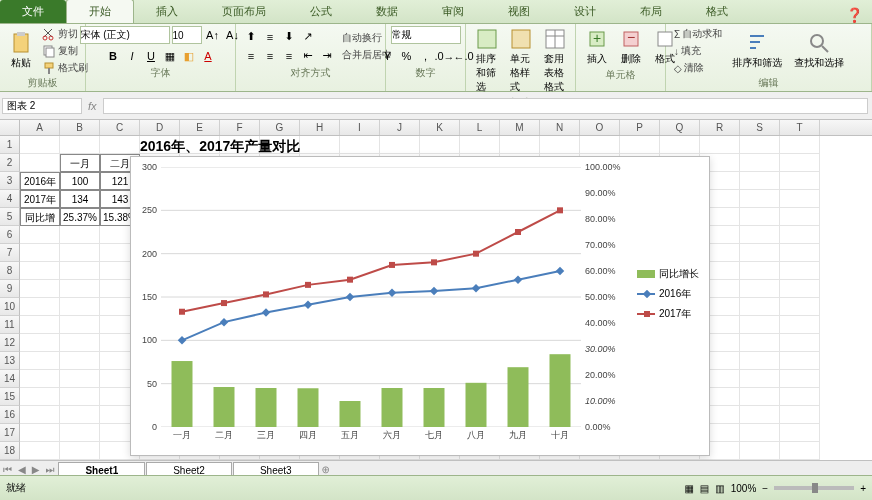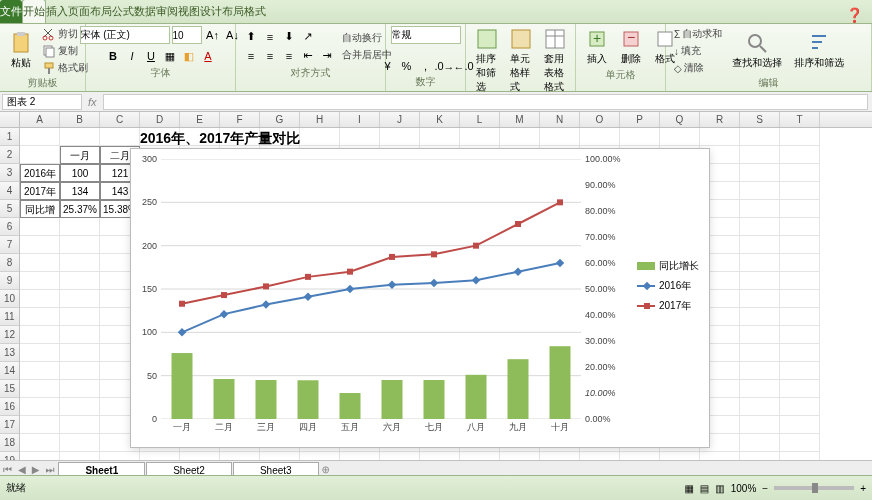--- a/index.html
+++ b/index.html
@@ -1,36 +1,36 @@
 <!DOCTYPE html>
 <html><head>
 <meta charset="utf-8">
 <style>
 *{box-sizing:border-box;margin:0;padding:0;}
 body{font-family:"Microsoft YaHei",SimSun,Arial,sans-serif;font-size:11px;background:#fff;width:872px;height:500px;overflow:hidden;position:relative;}
 .tabbar{height:24px;background:linear-gradient(#e1efd7,#d3e4c7);display:flex;align-items:flex-end;border-bottom:1px solid #9db58b;}
-.tabbar .tab{padding:4px 0;font-size:11px;color:#3a5a24;cursor:pointer;}
+.tabbar .tab{padding:4px 22px;font-size:11px;color:#3a5a24;cursor:pointer;}
 .tabbar .tab.file{background:#3a7a2a;color:#fff;border-radius:3px 3px 0 0;}
 .tabbar .tab.active{background:#f5f9f2;border:1px solid #9db58b;border-bottom:none;border-radius:3px 3px 0 0;}
 .tabbar .help{margin-left:auto;margin-right:8px;color:#3a7a2a;font-size:14px;}
 .ribbon{height:68px;background:linear-gradient(#f5f9f2,#e8f1e0);border-bottom:1px solid #9db58b;display:flex;}
 .rgroup{border-right:1px solid #c0d4b0;padding:2px 6px;display:flex;flex-direction:column;justify-content:space-between;}
 .rgroup .content{flex:1;display:flex;align-items:center;gap:4px;}
 .rgroup .label{text-align:center;font-size:10px;color:#6a7a5a;padding-bottom:9px;}
 .bigbtn{display:flex;flex-direction:column;align-items:center;gap:2px;padding:2px 4px;cursor:pointer;}
 .bigbtn .ico{width:22px;height:22px;display:block;}
 .bigbtn span{font-size:10px;}
 .mini{font-size:10px;color:#444;display:flex;align-items:center;gap:2px;cursor:pointer;padding:1px 2px;white-space:nowrap;}
 .mini .ico{width:14px;height:14px;}
 .col{display:flex;flex-direction:column;gap:1px;}
 .fontbox{display:flex;gap:2px;align-items:center;}
 .fontbox select,.fontbox input{font-size:10px;height:18px;border:1px solid #b0c49e;background:#fff;}
 .btnrow{display:flex;gap:1px;}
 .sq{width:18px;height:18px;border:1px solid transparent;display:flex;align-items:center;justify-content:center;cursor:pointer;font-size:11px;}
-.namebox{height:20px;border-bottom:1px solid #c0c0c0;display:flex;align-items:center;background:#f0f0f0;}
+.namebox{height:28px;border-bottom:1px solid #c0c0c0;display:flex;align-items:center;background:#f0f0f0;}
 .namebox .nb{width:80px;border:1px solid #ccc;background:#fff;height:16px;font-size:10px;padding:0 4px;display:flex;align-items:center;margin-left:2px;}
 .namebox .fx{margin:0 6px;font-style:italic;color:#888;}
 .sheet{position:relative;height:350px;background:#fff;}
 .colheads{display:flex;height:16px;background:linear-gradient(#f7f7f7,#e8e8e8);border-bottom:1px solid #c0c0c0;}
 .colheads .corner{width:20px;border-right:1px solid #c0c0c0;}
 .colheads .ch{width:40px;text-align:center;font-size:10px;color:#555;border-right:1px solid #d0d0d0;line-height:16px;}
 .rows{position:absolute;left:0;top:16px;}
 .row{display:flex;height:18px;}
 .row .rh{width:20px;background:linear-gradient(#f7f7f7,#e8e8e8);border-right:1px solid #c0c0c0;border-bottom:1px solid #d0d0d0;text-align:center;font-size:10px;color:#555;line-height:18px;}
 .row .cell{width:40px;border-right:1px solid #e4e4e4;border-bottom:1px solid #e4e4e4;font-size:10px;text-align:center;line-height:18px;overflow:hidden;}
@@ -161,21 +161,21 @@
             <span>自动换行</span>
           </div>
         <div class="mini">
             <span>合并后居中</span>
           </div>
       </div>
     </div>
     <div class="label">对齐方式</div>
   </div>
   <div class="rgroup" style="width:80px">
-    <div class="content col" style="gap:13px">
+    <div class="content col" style="gap:3px">
       <input style="width: 70px; height: 18px; border: 1px solid rgb(176, 196, 158); font-size: 10px;" value="常规">
       <div class="btnrow">
         <div class="sq">¥</div>
         <div class="sq">%</div>
         <div class="sq">,</div>
         <div class="sq">.0→</div>
         <div class="sq">←.0</div>
       </div>
     </div>
     <div class="label">数字</div>
@@ -232,30 +232,30 @@
   </div>
   <div class="rgroup" style="flex:1">
     <div class="content">
       <div class="col">
         <div class="mini">Σ <span>自动求和</span></div>
         <div class="mini">↓ <span>填充</span></div>
         <div class="mini">◇ <span>清除</span></div>
       </div>
       <div class="bigbtn">
           <svg class="ico">
+            <path d="M4 4 h14 M4 10 h10 M4 16 h6" stroke="#4a7ebb" stroke-width="2"></path>
+          </svg>
+          <span>排序和筛选</span>
+        </div>
+      <div class="bigbtn">
+          <svg class="ico">
             <circle cx="9" cy="9" r="6" fill="none" stroke="#888" stroke-width="2"></circle>
             <line x1="14" y1="14" x2="20" y2="20" stroke="#888" stroke-width="2"></line>
           </svg>
           <span>查找和选择</span>
-        </div>
-      <div class="bigbtn">
-          <svg class="ico">
-            <path d="M4 4 h14 M4 10 h10 M4 16 h6" stroke="#4a7ebb" stroke-width="2"></path>
-          </svg>
-          <span>排序和筛选</span>
         </div>
     </div>
     <div class="label">编辑</div>
   </div>
 </div>
 
 <div class="namebox">
   <div class="nb">图表 2</div>
   <span class="fx">fx</span>
   <div style="flex:1;height:16px;background:#fff;border:1px solid #ccc;margin-right:4px"></div>
@@ -779,21 +779,21 @@
         <div style="top: 66.6667%;">100</div>
         <div style="top: 50%;">150</div>
         <div style="top: 33.3333%;">200</div>
         <div style="top: 16.6667%;">250</div>
         <div style="top: 0%; text-align: right;">300</div>
       </div>
     <div class="y2labels">
         <div style="top: 100%;">0.00%</div>
         <div style="top: 90%; font-style: italic;">10.00%</div>
         <div style="top: 80%;">20.00%</div>
-        <div style="top: 70%;">30.00%</div>
+        <div style="top: 70%; font-style: italic;">30.00%</div>
         <div style="top: 60%;">40.00%</div>
         <div style="top: 50%;">50.00%</div>
         <div style="top: 40%;">60.00%</div>
         <div style="top: 30%;">70.00%</div>
         <div style="top: 20%;">80.00%</div>
         <div style="top: 10%; text-align: right;">90.00%</div>
         <div style="top: 2.18629e-14%;">100.00%</div>
       </div>
     <svg class="plot" viewBox="0 0 420 260" preserveAspectRatio="none">
       <g class="grid">

